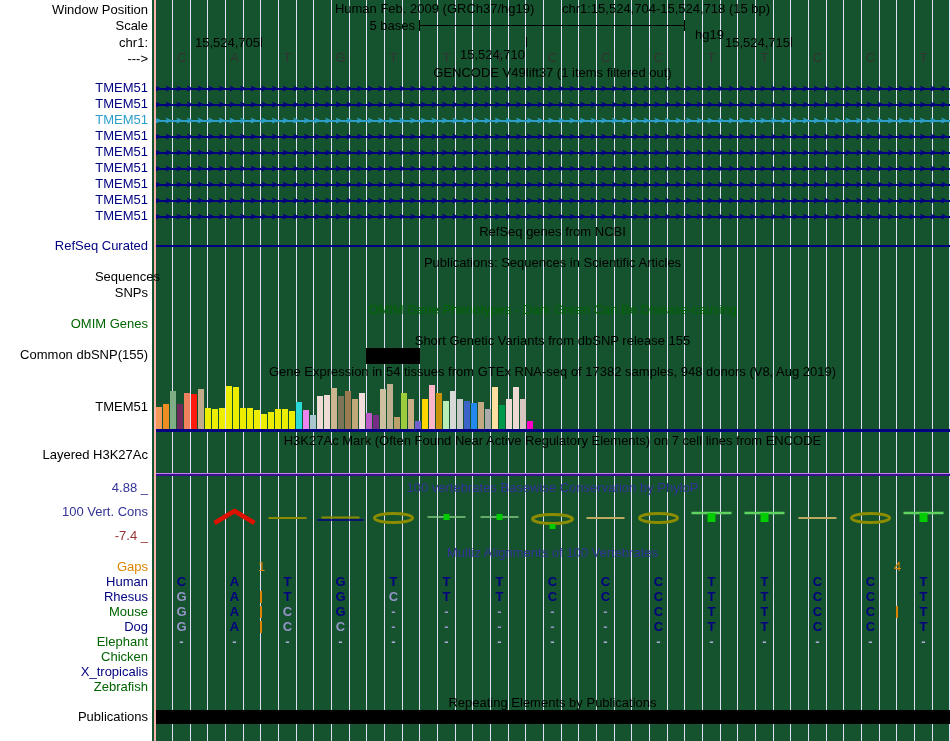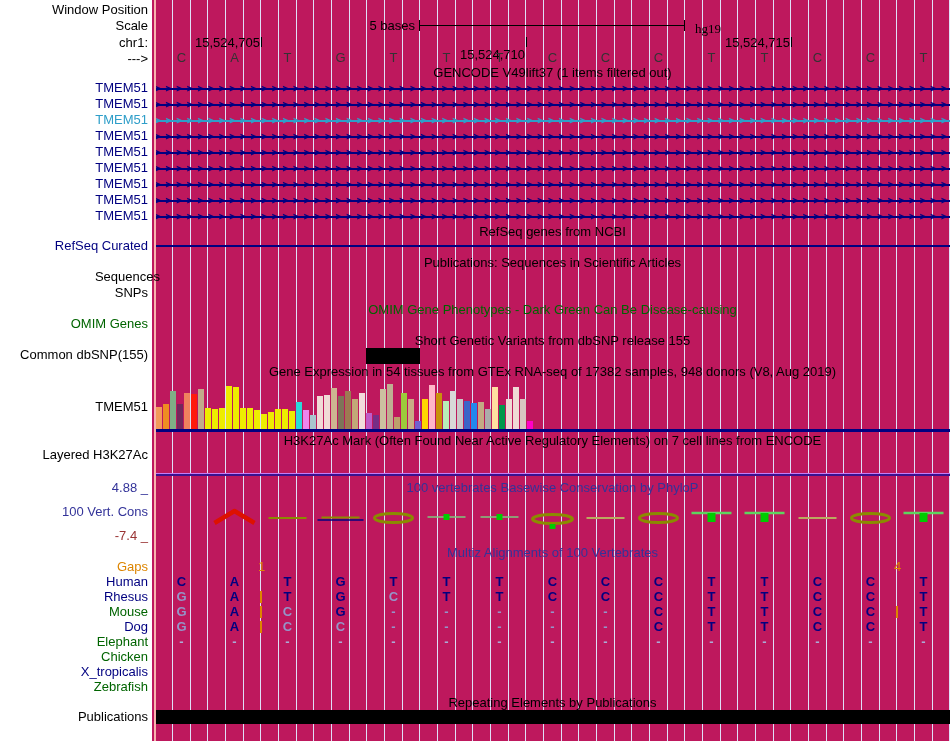--- a/index.html
+++ b/index.html
@@ -1,16 +1,16 @@
 <!DOCTYPE html>
 <html><head>
 <meta charset="utf-8">
 <style>
   html,body{margin:0;padding:0;background:#fff;}
-  #page{position:relative;width:950px;height:741px;background:#be185d;overflow:hidden;
+  #page{position:relative;width:950px;height:741px;background:#14532d;overflow:hidden;
         font-family:"Liberation Sans",sans-serif;color:#000;}
   #label-col{position:absolute;left:0;top:0;width:152px;height:741px;background:#fff;z-index:3;}
   .lbl{position:absolute;left:0;width:148px;text-align:right;font-size:13px;line-height:14px;
        height:14px;white-space:nowrap;}
   #edge-line{position:absolute;left:154px;top:0;width:2px;height:741px;z-index:2;}
   #track-area{position:absolute;left:155px;top:0;width:795px;height:741px;z-index:1;
       background-image:repeating-linear-gradient(to right,#DFDFF7 0 1px,transparent 1px 17.67px);
       background-position:17px 0;}
   .ctitle{position:absolute;left:0;width:795px;text-align:center;font-size:13px;line-height:14px;
           white-space:nowrap;}
@@ -69,26 +69,30 @@
       <div class="lbl" style="top: 650px; color: rgb(0, 100, 0);">Chicken</div>
       <div class="lbl" style="top: 665px; color: rgb(0, 0, 128);">X_tropicalis</div>
       <div class="lbl" style="top: 680px; color: rgb(0, 100, 0);">Zebrafish</div>
       <div class="lbl" style="top: 710px; color: rgb(0, 0, 0);">Publications</div>
     </div>
 
   <div id="edge-line" style="background:#F8B4AE;"></div>
 
   <div id="track-area">
 
+    <div id="header-line">
+      <span>Human Feb. 2009 (GRCh37/hg19)</span>
+      <span>chr1:15,524,704-15,524,718 (15 bp)</span>
+    </div>
 
     <div class="scale-text" style="left:162px;top:19px;width:98px;text-align:right;">5 bases</div>
     <div class="abs" style="left:264px;top:25px;width:265px;height:1px;background:#000;"></div>
     <div class="abs" style="left:264px;top:20px;width:1px;height:11px;background:#000;"></div>
     <div class="abs" style="left:529px;top:20px;width:1px;height:11px;background:#000;"></div>
-    <div class="scale-text" style="left:540px;top:22px;font-family:Liberation Serif, serif;">hg19</div>
+    <div class="scale-text" style="left:540px;top:28px;">hg19</div>
 
     <div id="ruler">
         <div class="rule-num" style="left: 15px; top: 36px;">15,524,705</div>
         <div class="tickv" style="left: 106px; top: 37px; height: 10px;"></div>
         <div class="rule-num" style="left: 280px; top: 36px; margin-top: 12px;">15,524,710</div>
         <div class="tickv" style="left: 371px; top: 37px; height: 10px;"></div>
         <div class="rule-num" style="left: 545px; top: 36px;">15,524,715</div>
         <div class="tickv" style="left: 636px; top: 37px; height: 10px;"></div>
       </div>
     <div id="seq-row">

